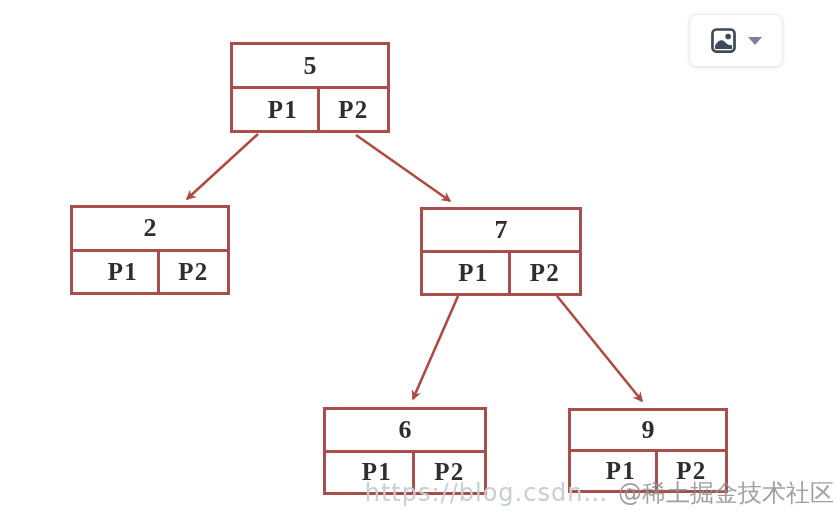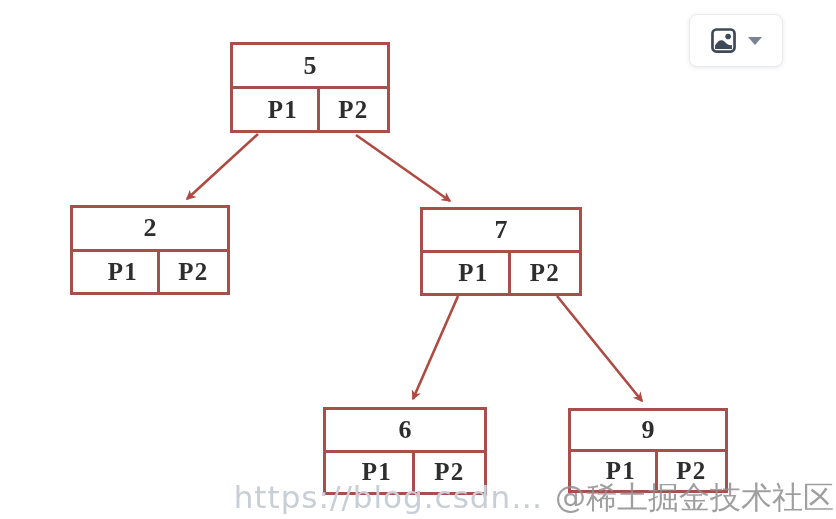--- a/index.html
+++ b/index.html
@@ -55,21 +55,21 @@
   }
   .caret{
     width:0;height:0;
     border-left:7px solid transparent;
     border-right:7px solid transparent;
     border-top:8px solid #7b8494;
   }
   .watermark{
     position:absolute;top:477px;right:2px;
     white-space:nowrap;
-    font-size:31px;
+    font-size:24px;
     font-family:"DejaVu Sans", sans-serif;
     pointer-events:none;
   }
   .wm-url{
     color:#c7ced6;
     letter-spacing:1px;
     margin-right:2px;
   }
   .wm-community{
     color:#8f8f8f;

